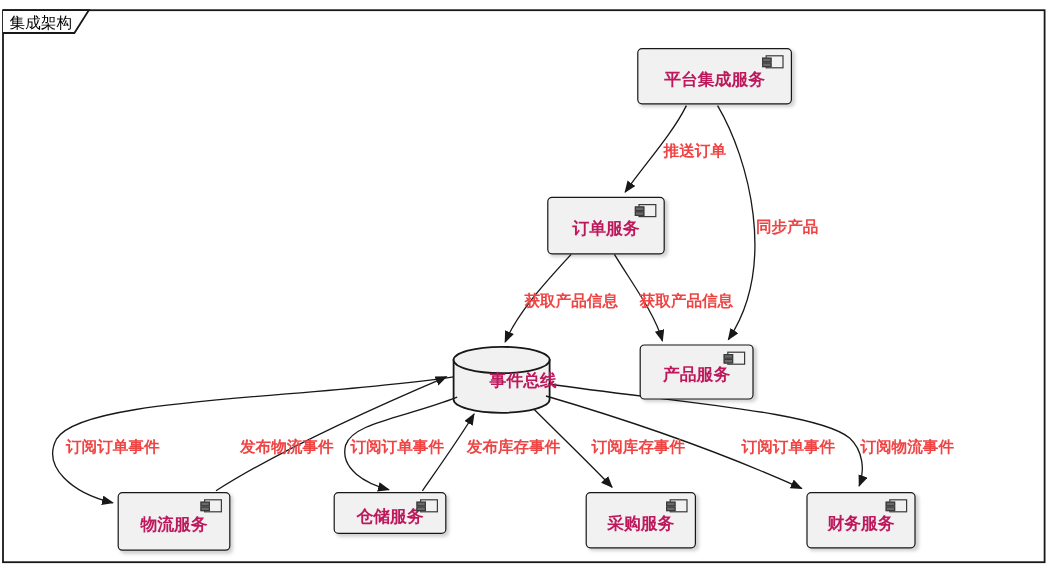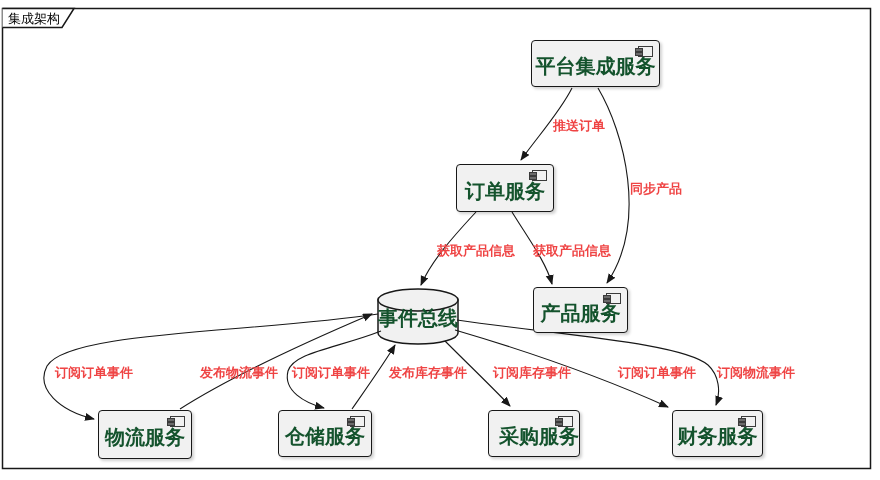--- a/index.html
+++ b/index.html
@@ -29,23 +29,23 @@
     position: absolute;
     background: #f1f1f1;
     border: 1.5px solid #181818;
     border-radius: 4px;
     box-shadow: 2px 2px 3px rgba(0,0,0,0.18);
     display: flex;
     align-items: center;
     justify-content: center;
   }
   .node-label {
-    font-size: 20px;
+    font-size: 14px;
     font-weight: 700;
-    color: #14532d;
+    color: #be185d;
     white-space: nowrap;
     margin-top: 6px;
   }
   .comp-icon {
     position: absolute;
     top: 5px; right: 6px;
     width: 15px; height: 11px;
     border: 1px solid #3a3a3a;
     background: #f1f1f1;
   }
@@ -56,26 +56,26 @@
     width: 6px; height: 2px;
     border: 1px solid #3a3a3a;
     background: #6a6a6a;
   }
   .comp-icon::before { top: 1px; }
   .comp-icon::after  { top: 5px; }
   #n-platform  { left: 531px; top: 40px;  width: 129px; height: 47px; }
   #n-order     { left: 456px; top: 164px; width: 98px;  height: 48px; }
   #n-product   { left: 533px; top: 287px; width: 95px;  height: 46px; align-items: center; }
   #n-logistics { left: 98px;  top: 410px; width: 94px;  height: 49px; }
-  #n-warehouse { left: 278px; top: 410px; width: 94px;  height: 47px; }
-  #n-purchase  { left: 488px; top: 410px; width: 92px;  height: 47px; justify-content: flex-end; }
+  #n-warehouse { left: 278px; top: 410px; width: 94px;  height: 35px; }
+  #n-purchase  { left: 488px; top: 410px; width: 92px;  height: 47px; }
   #n-finance   { left: 672px; top: 410px; width: 91px;  height: 47px; }
   .node-db {
     position: absolute;
-    left: 378px; top: 306px;
+    left: 396px; top: 306px;
     width: 80px; height: 24px;
     display: flex;
     align-items: center;
     justify-content: center;
     font-family: Liberation Serif, serif;
   }
   .node-db .node-label { margin-top: 0; }
   .edge-label {
     position: absolute;
     font-size: 13px;

